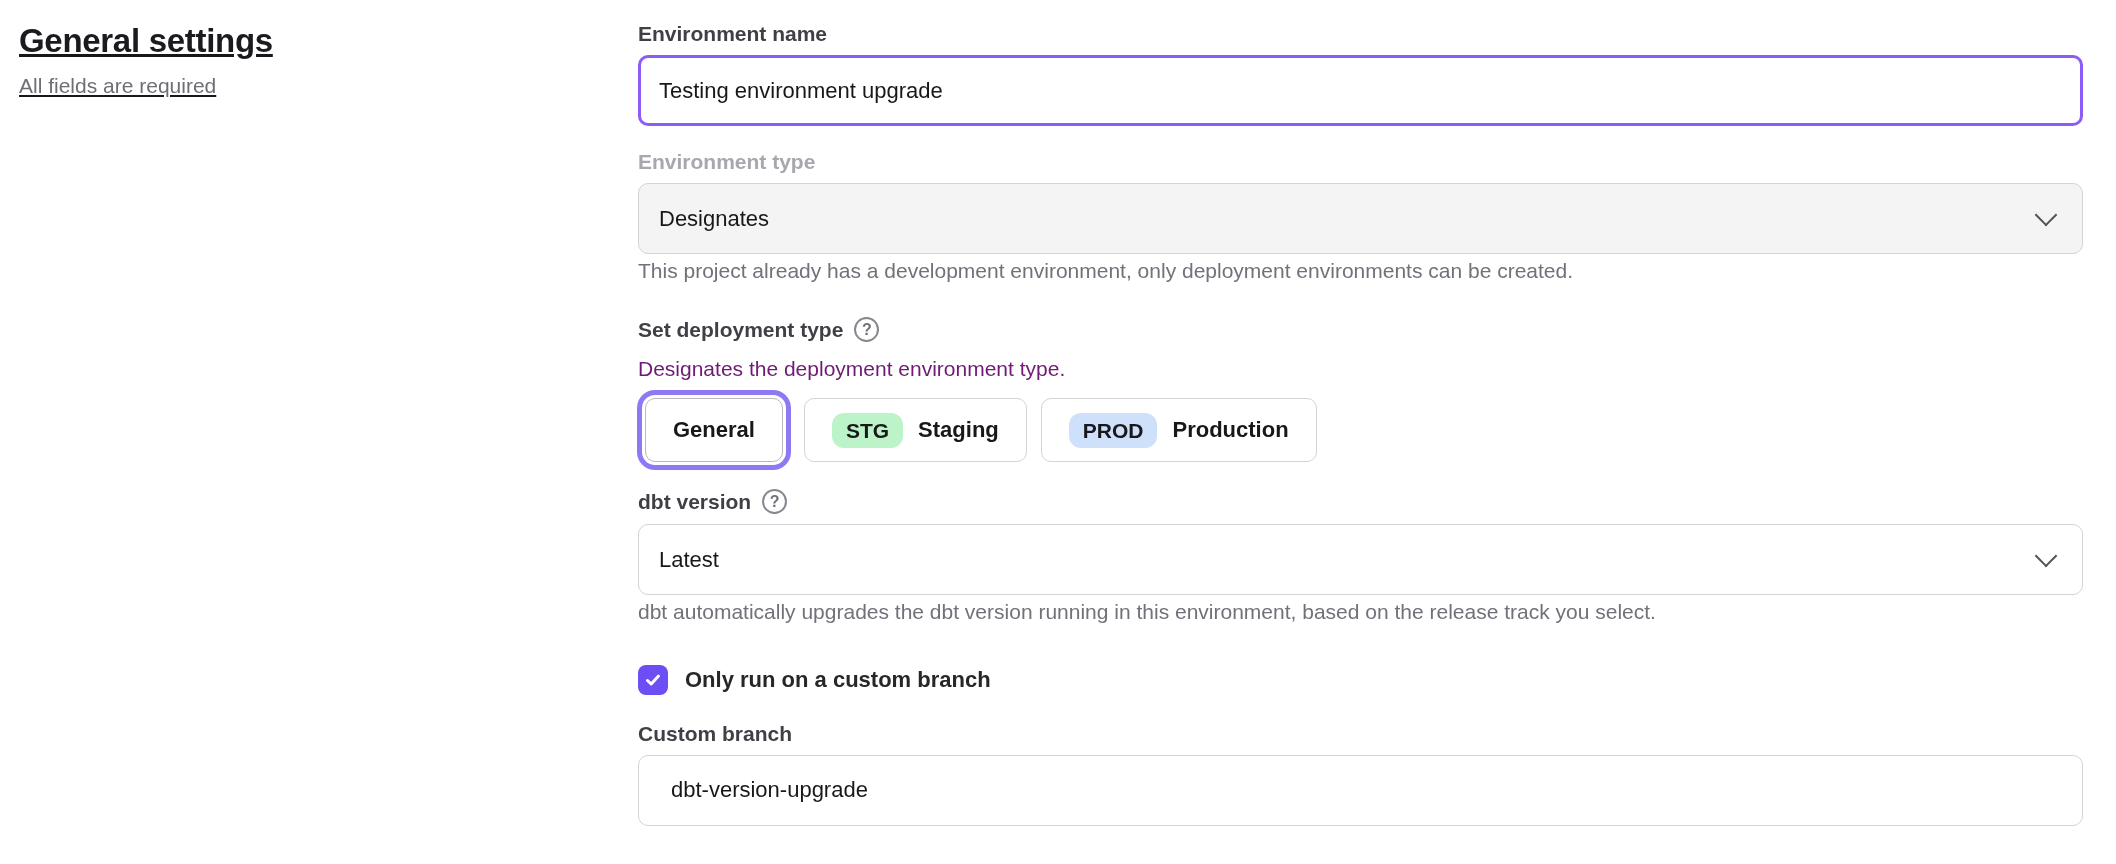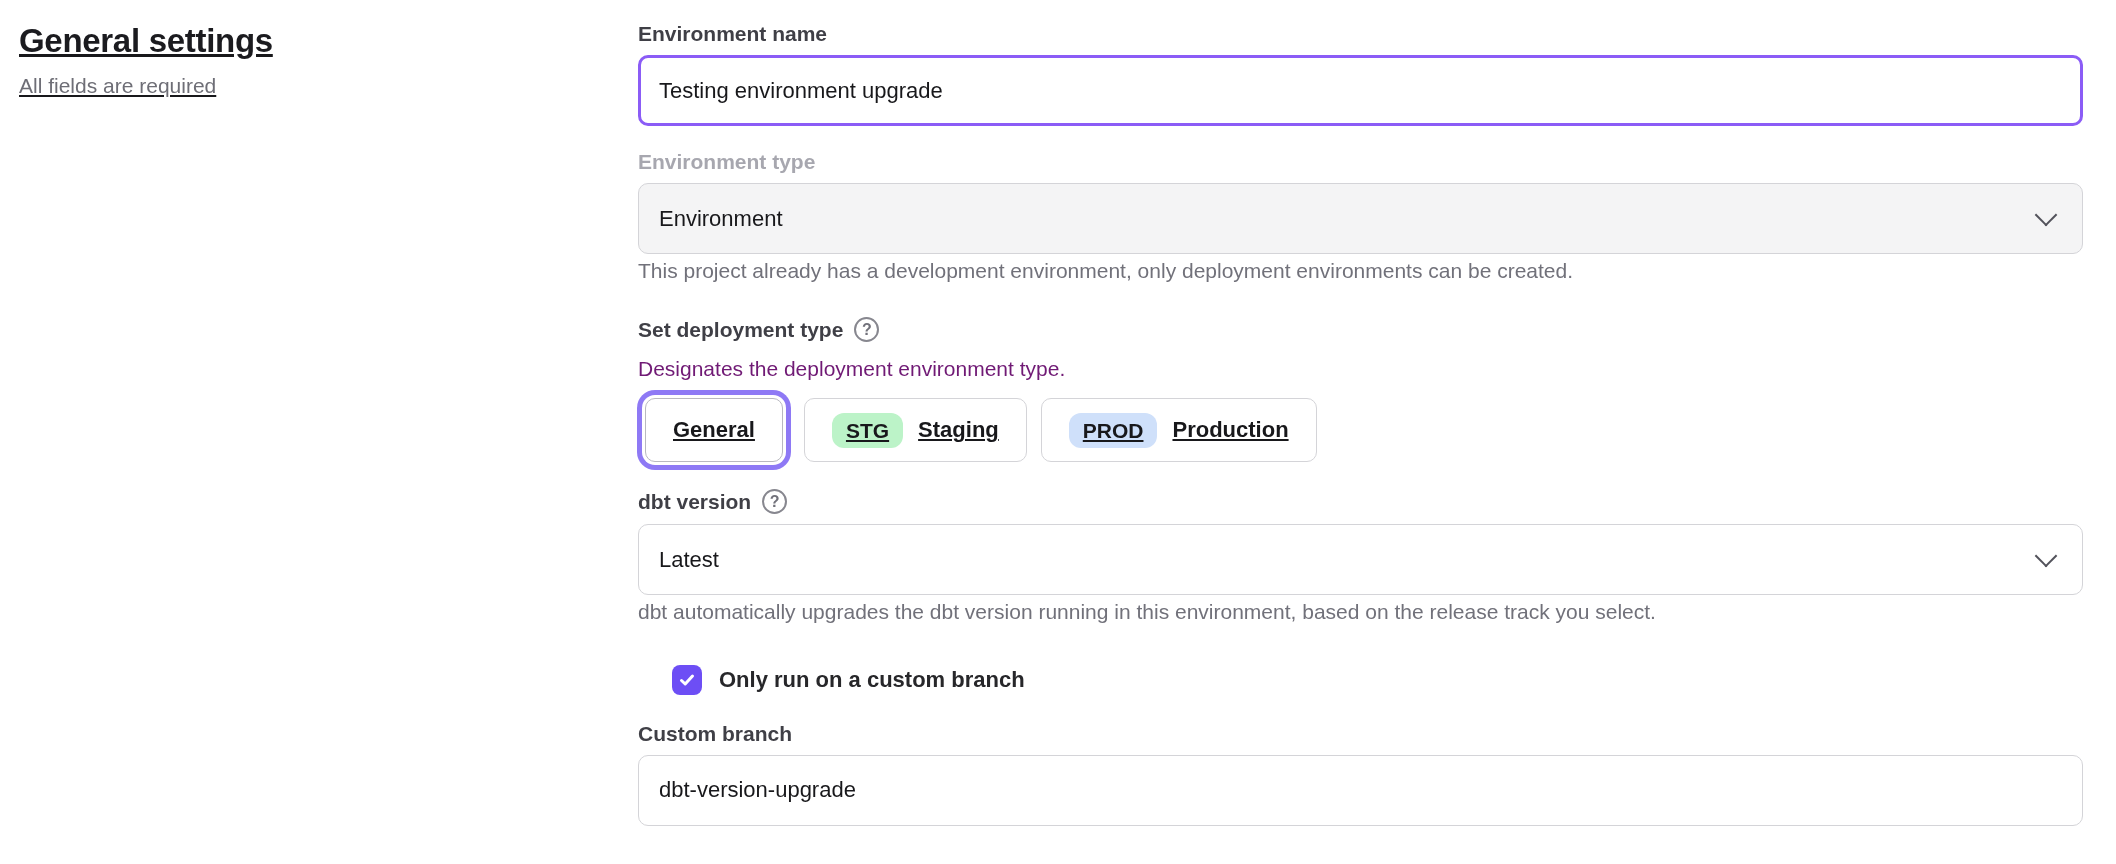--- a/index.html
+++ b/index.html
@@ -40,21 +40,21 @@
   }
   .field-label.disabled { color: #a7a7af; }
   .text-input {
     width: 100%;
     height: 71px;
     border: 1px solid #d4d4d8;
     border-radius: 10px;
     font-family: "Liberation Sans", sans-serif;
     font-size: 22px;
     color: #18181b;
-    padding: 0 20px;
+    padding: 0 32px;
     background: #ffffff;
     outline: none;
   }
   .text-input.focused {
     border: 3px solid #8b5cf6;
     padding: 0 18px;
   }
   .select-box {
     position: relative;
     width: 100%;
@@ -118,21 +118,20 @@
     border-radius: 10px;
     display: inline-flex;
     align-items: center;
     gap: 15px;
     padding: 0 27px;
     font-family: "Liberation Sans", sans-serif;
     font-size: 22px;
     font-weight: 600;
     color: #18181b;
     cursor: pointer;
-    text-decoration: underline;
   }
   .type-btn.selected {
     border-color: #b9b9c0;
     box-shadow: 0 0 0 3px #ffffff, 0 0 0 8px #8e79f5;
     margin: 0 7px;
   }
   .badge {
     display: inline-flex;
     align-items: center;
     padding: 6px 14px;
@@ -143,21 +142,20 @@
     line-height: 1.1;
   }
   .badge.stg  { background: #bcf3c8; }
   .badge.prod { background: #cfe0fa; }
   
   .check-row {
     margin-top: 39px;
     display: flex;
     align-items: center;
     gap: 17px;
-    margin-left: 34px;
   }
   .checkbox {
     width: 30px; height: 30px;
     border-radius: 8px;
     background: #6d4ef5;
     display: inline-flex;
     align-items: center;
     justify-content: center;
     cursor: pointer;
     flex: 0 0 auto;
@@ -183,21 +181,21 @@
   <div class="right-col">
 
     <div>
       <label class="field-label">Environment name</label>
       <input class="text-input focused" type="text" value="Testing environment upgrade" style="">
     </div>
 
     <div class="group">
       <label class="field-label disabled">Environment type</label>
       <div class="select-box disabled">
-        <span>Environment</span>
+        <span>Designates</span>
         <span class="chevron"></span>
       </div>
       <p class="help-text">This project already has a development environment, only deployment environments can be created.</p>
     </div>
 
     <div class="section">
       <div class="label-row">
         <span class="field-label">Set deployment type</span>
         <span class="help-icon">?</span>
       </div>

